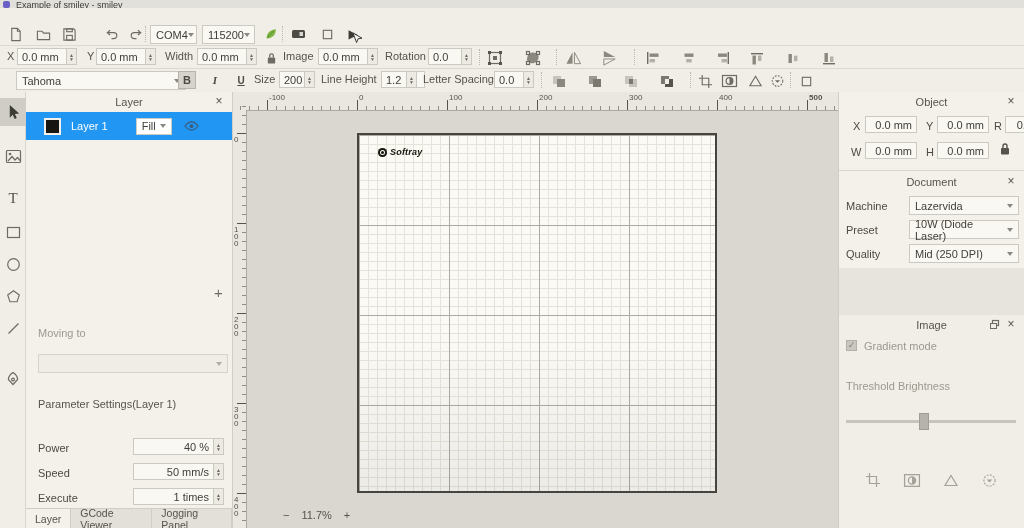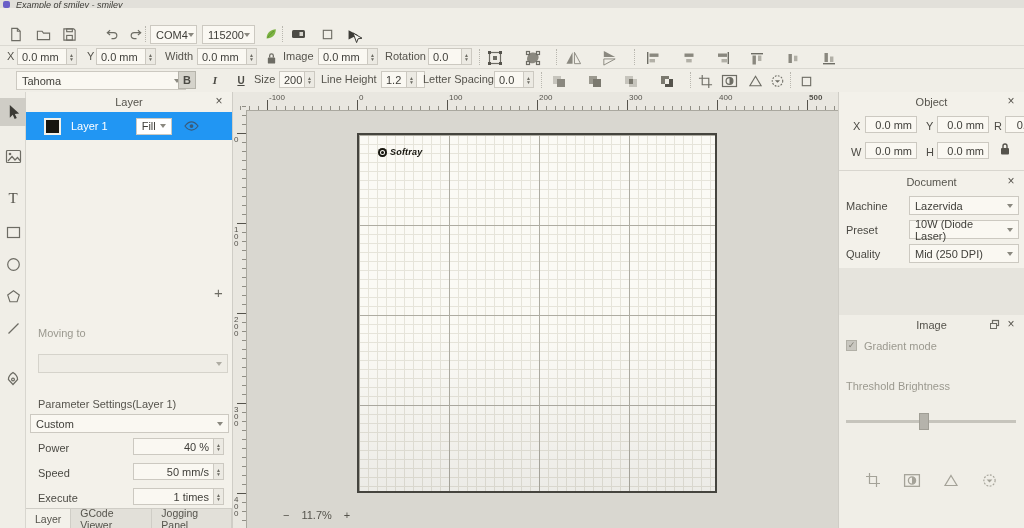--- a/index.html
+++ b/index.html
@@ -1,21 +1,21 @@
 <!DOCTYPE html>
 <html><head>
 <meta charset="utf-8">
 <style>
   html,body{margin:0;padding:0;background:#888;}
   #app{position:relative;width:1024px;height:528px;overflow:hidden;
        background:#f0eee7;font-family:"Liberation Sans",sans-serif;
        font-size:11px;color:#4b4a44;-webkit-font-smoothing:antialiased;}
   .abs{position:absolute;}
   
-  #titlebar{left:0;top:0;width:1024px;height:8px;background:#e2e0da;overflow:hidden;font-style:italic;}
+  #titlebar{left:0;top:0;width:1024px;height:8px;background:#e2e0da;overflow:hidden;}
   #titlebar .appicon{position:absolute;left:3px;top:1px;width:7px;height:7px;background:#6a5fc7;border-radius:2px;}
   #titlebar .ttl{position:absolute;left:16px;top:0px;font-size:9px;color:#3c3b36;}
   #menubar{left:0;top:8px;width:1024px;height:15px;display:flex;gap:13px;align-items:center;padding-left:8px;box-sizing:border-box;}
   #menubar span{cursor:default;}
   .tb{left:0;width:1024px;background:#f0eee7;border-bottom:1px solid #dbd9d2;}
   #tb1{top:23px;height:22px;}
   #tb2{top:46px;height:22px;}
   #tb3{top:69px;height:23px;}
   .sep{position:absolute;top:3px;height:16px;border-left:1px dotted #b9b7af;}
   .tbtn{position:absolute;width:18px;height:18px;display:flex;align-items:center;justify-content:center;}
@@ -419,24 +419,20 @@
             <circle cx="8" cy="5" r="2" fill="#3a5a78"></circle>
           </svg>
         </span>
     </div>
     <span class="abs plus" style="left:188px;top:192px;">+</span>
     <span class="abs gray" style="left:12px;top:235px;">Moving to</span>
     <span class="ddl" style="left:12px;top:262px;width:190px;">
         <span class="chev"></span>
       </span>
     <span class="abs" style="left:12px;top:306px;color:#55534c;">Parameter Settings(Layer 1)</span>
-    <span class="sel" style="left:4px;top:322px;width:199px;">
-      <span>Custom</span>
-        <span class="chev"></span>
-      </span>
     <span class="abs" style="left:12px;top:350px;">Power</span>
     <span class="ibox right" style="left:107px;top:346px;width:81px;">40 %</span>
     <span class="spin" style="left:187px;top:346px;">
         <span>▲</span>
         <span>▼</span>
       </span>
     <span class="abs" style="left:12px;top:375px;">Speed</span>
     <span class="ibox right" style="left:107px;top:371px;width:81px;">50 mm/s</span>
     <span class="spin" style="left:187px;top:371px;">
         <span>▲</span>

